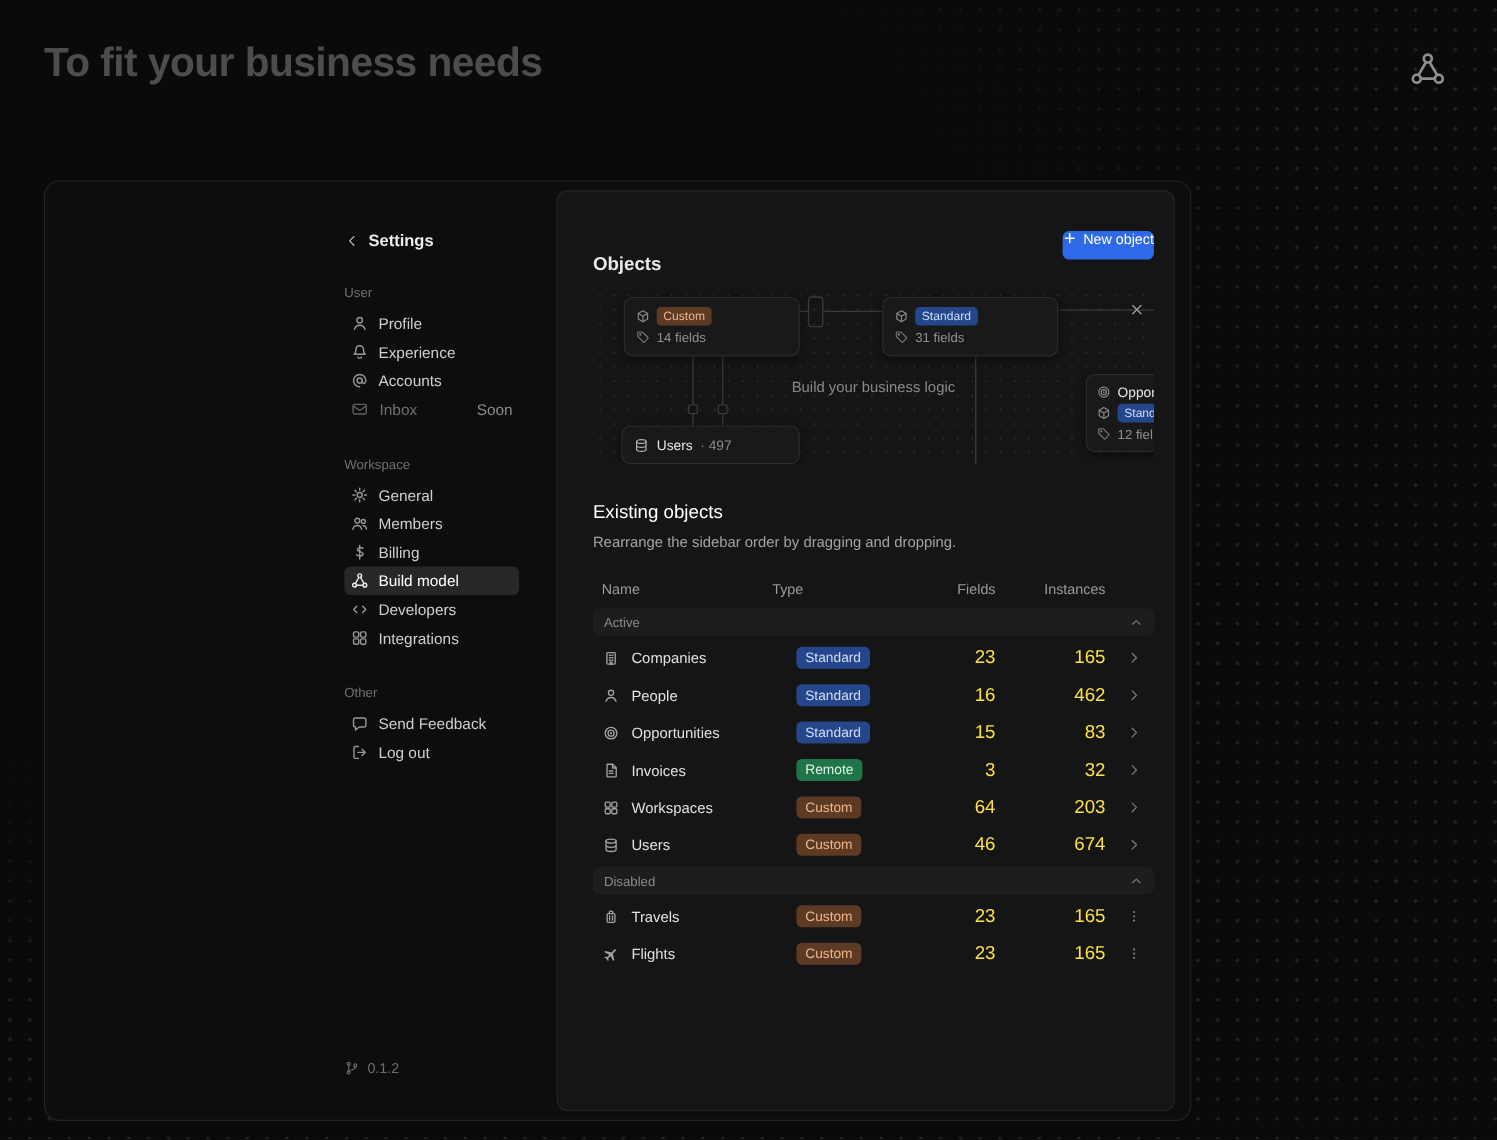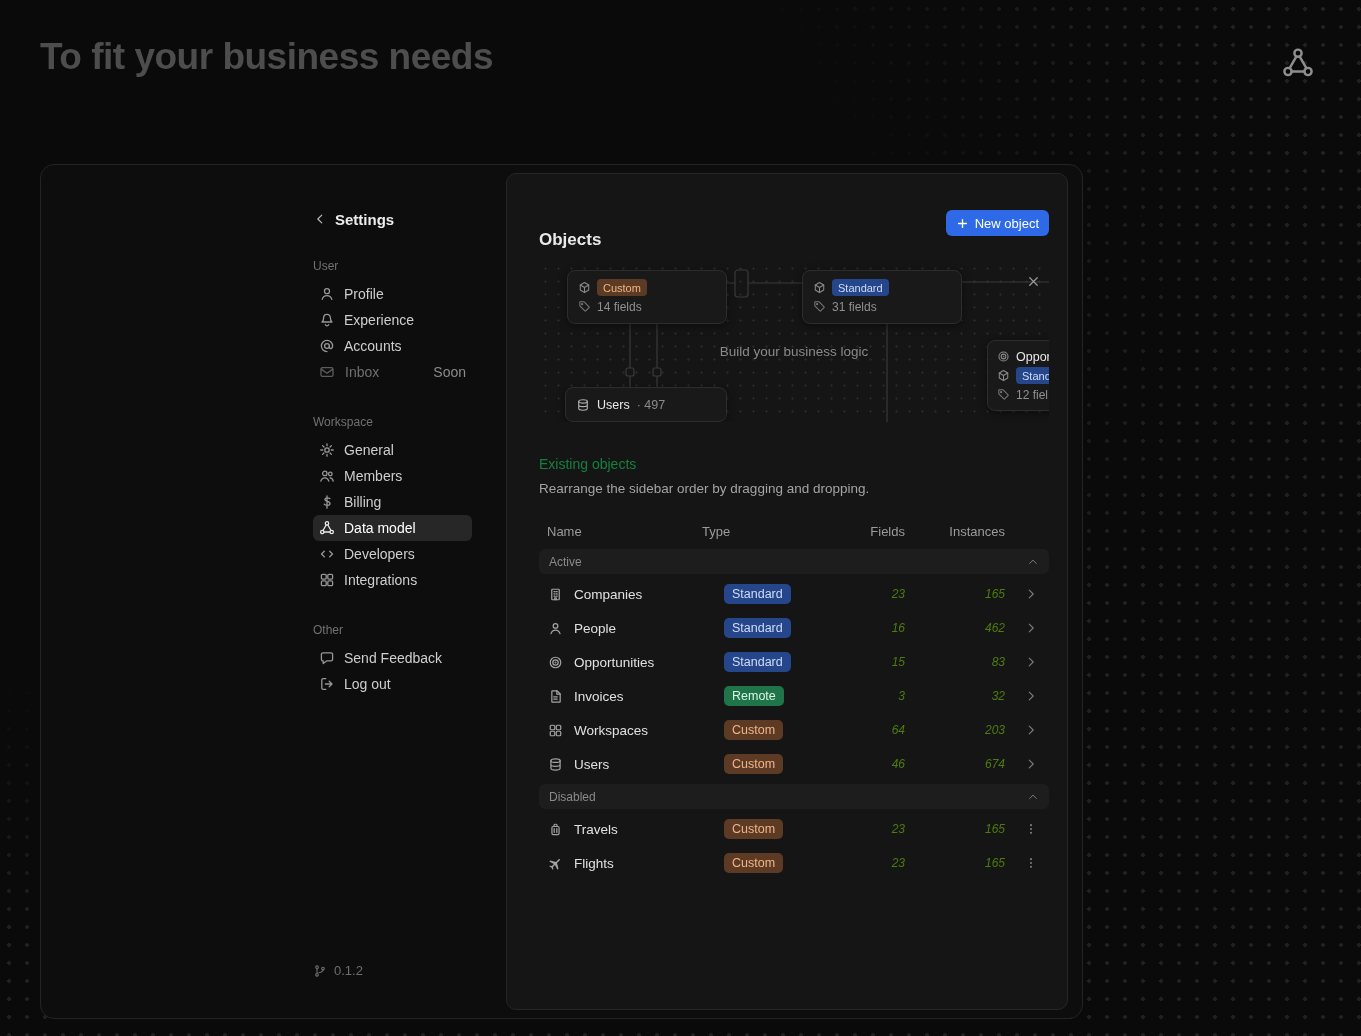--- a/index.html
+++ b/index.html
@@ -48,21 +48,21 @@
     color:#6d6d6d; font-size:13px; }
   .version .ic { width:14px; height:14px; }
   
   .panel {
     position:absolute; left:465px; top:8px; right:14px; bottom:8px;
     background:#151515; border:1px solid #262626; border-radius:10px; overflow:hidden;
   }
   .content { margin-left:32px; width:510px; padding-top:36px; }
   .panel-head { display:flex; align-items:center; justify-content:space-between; height:26px; }
   .panel-title { font-size:17px; font-weight:700; color:#e9e9e9;margin-top:34px; }
-  .btn-primary { display:flex; align-items:center; gap:6px; height:26px; padding:0 10px;
+  .btn-primary { display:flex; align-items:flex-start; gap:6px; height:26px; padding:0 0;
     background:#2e6ae8; color:#fff; border:none; border-radius:6px; font-size:13px; font-weight:500;
     font-family:"Liberation Sans", sans-serif; cursor:pointer; }
   .btn-primary .ic { width:13px; height:13px; stroke-width:1.7; }
   
   .canvas { position:relative; margin-top:26px; height:160px; overflow:hidden;
     background-image:radial-gradient(circle, #262626 1.1px, transparent 1.2px);
     background-size:13px 13px; }
   .wires { position:absolute; left:0; top:0; width:510px; height:160px;
     fill:none; stroke:#3a3a3a; stroke-width:1.2; }
   .cnode { position:absolute; background:#191919; border:1px solid #2d2d2d; border-radius:8px;
@@ -82,37 +82,37 @@
   .canvas-close { position:absolute; left:487px; top:12px; width:15px; height:15px; color:#9a9a9a; cursor:pointer; }
   .canvas-close .ic { width:15px; height:15px; }
   
   .badge { display:inline-flex; align-items:center; height:20px; padding:0 8px;
     border-radius:5px; font-size:12.5px; white-space:nowrap; }
   .badge.bsm { height:17px; padding:0 6px; border-radius:4px; font-size:11px; }
   .badge-standard { background:#25468a; color:#cfdcf9; }
   .badge-custom   { background:#5c3a24; color:#efb489; }
   .badge-remote   { background:#20744a; color:#d9f4e5; }
   
-  .ex-title { margin-top:34px; font-size:14px; font-weight:500; color:#15803d; }
+  .ex-title { margin-top:34px; font-size:17px; font-weight:500; color:#ffffff; }
   .ex-sub { margin-top:9px; font-size:13.5px; color:#a3a3a3; }
   .table { margin-top:20px; }
   .thead, .row { display:grid; grid-template-columns:163px 120px 91px 100px 36px; align-items:center; }
   .thead { height:30px; font-size:13px; color:#9b9b9b; }
   .thead .name { padding-left:8px; }
   .cell.num { text-align:right; padding-right:8px; }
   .thead .num { color:#9b9b9b; }
   .group-header { height:25px; margin:3px 0; background:#1d1d1d; border-radius:6px;
     display:flex; align-items:center; justify-content:space-between; padding:0 10px;
     font-size:12px; color:#8a8a8a; cursor:pointer; }
   .group-header .ic { width:12px; height:12px; color:#7c7c7c; }
   .row { height:34px; font-size:13.5px; color:#e0e0e0; border-radius:6px; cursor:pointer; }
   .row .name { display:flex; align-items:center; gap:11px; padding-left:9px; }
   .row .name .ic { width:15px; height:15px; color:#a3a3a3; }
   .row .type { padding-left:22px; }
-  .row .num { color:#4d7c0f; font-size:12px;font-style:italic; }
+  .row .num { color:#fde047; font-size:17px; }
   .row .action { display:flex; justify-content:center; color:#7a7a7a; }
   .row .action .ic { width:14px; height:14px; }
   .ic { width:16px; height:16px; fill:none; stroke:currentColor; stroke-width:1.3;
     stroke-linecap:round; stroke-linejoin:round; flex:none; }
 </style>
 </head>
 <body>
 
 <svg width="0" height="0" style="position:absolute">
   <symbol id="i-chevron-left" viewBox="0 0 16 16">
@@ -289,21 +289,21 @@
       <div class="nav-item">
         <svg class="ic">
             <use href="#i-dollar"></use>
           </svg>
         <span>Billing</span>
       </div>
       <div class="nav-item active">
         <svg class="ic">
             <use href="#i-data-model"></use>
           </svg>
-        <span>Data model</span>
+        <span>Build model</span>
       </div>
       <div class="nav-item">
         <svg class="ic">
             <use href="#i-code"></use>
           </svg>
         <span>Developers</span>
       </div>
       <div class="nav-item">
         <svg class="ic">
             <use href="#i-grid"></use>

